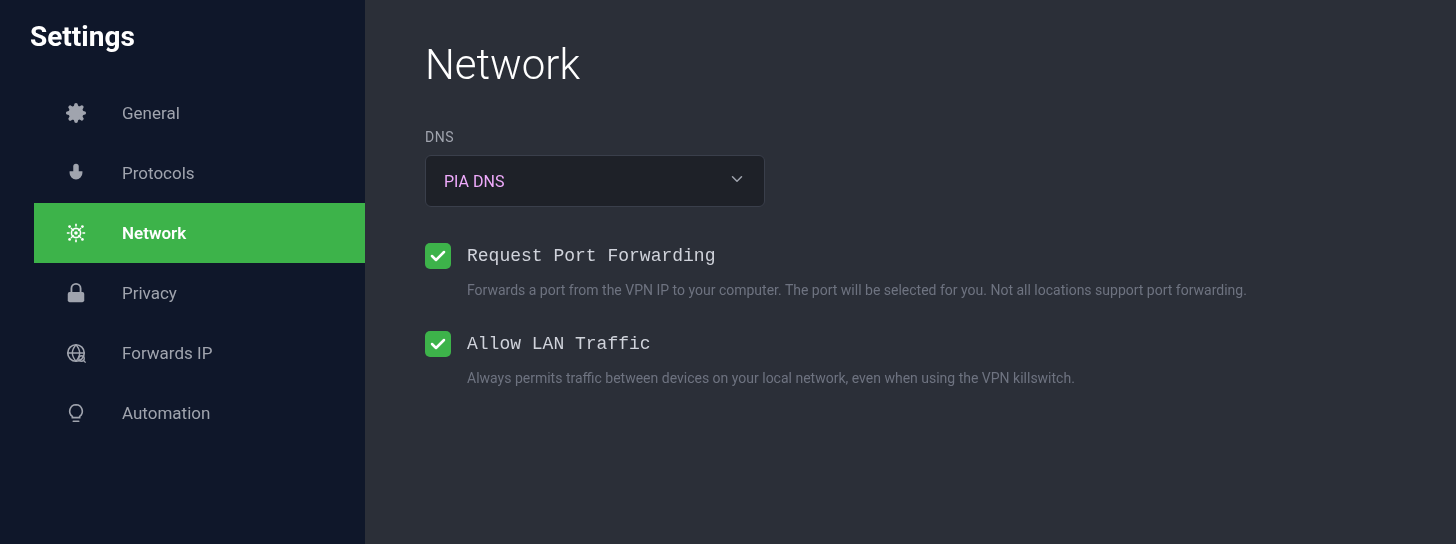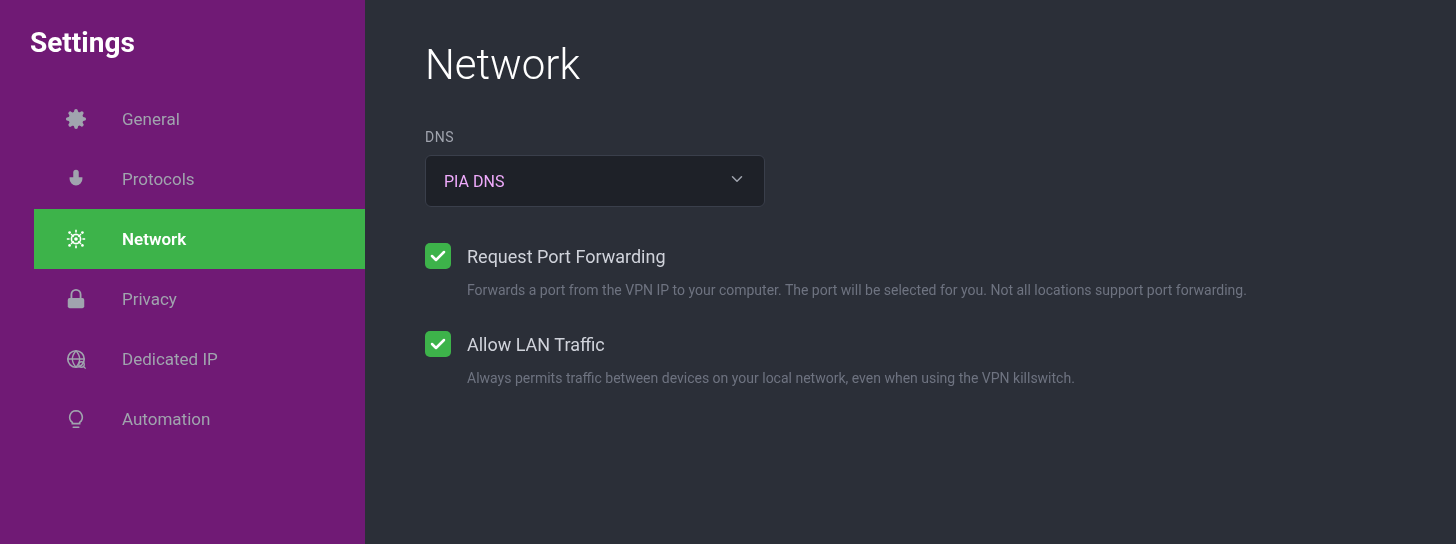--- a/index.html
+++ b/index.html
@@ -10,22 +10,22 @@
       color: #d0d3db;
       display: flex;
       width: 1456px;
       height: 544px;
       overflow: hidden;
     }
 
     
     .sidebar {
       width: 365px;
-      background-color: #701a75;
-      padding: 26px 0;
+      background-color: #0f172a;
+      padding: 20px 0;
       flex-shrink: 0;
     }
 
     .sidebar-title {
       color: #ffffff;
       font-size: 28px;
       font-weight: 700;
       padding: 0 30px 30px 30px;
     }
 
@@ -139,20 +139,21 @@
       stroke: #ffffff;
       stroke-width: 2.5;
       stroke-linecap: round;
       stroke-linejoin: round;
     }
 
     .toggle-label {
       font-size: 18px;
       color: #d0d3db;
       font-weight: 400;
+      font-family: Liberation Mono, monospace;
     }
 
     .toggle-description {
       font-size: 14px;
       color: #6e7380;
       padding-left: 42px;
       line-height: 1.6;
       max-width: 860px;
     }
   </style>
@@ -210,21 +211,21 @@
 
   <div class="sidebar-item">
     <span class="sidebar-icon">
       <svg viewBox="0 0 24 24" xmlns="http://www.w3.org/2000/svg">
         <circle cx="12" cy="12" r="9" fill="none" stroke="currentColor" stroke-width="1.8"></circle>
         <path d="M12 3c-2.5 3-4 5.7-4 9s1.5 6 4 9M12 3c2.5 3 4 5.7 4 9s-1.5 6-4 9M3 12h18" fill="none" stroke="currentColor" stroke-width="1.5"></path>
         <circle cx="18" cy="18" r="3" fill="none" stroke="currentColor" stroke-width="1.5"></circle>
         <path d="M20.5 20.5l2 2" stroke="currentColor" stroke-width="1.5"></path>
       </svg>
     </span>
-    <span>Dedicated IP</span>
+    <span>Forwards IP</span>
   </div>
 
   <div class="sidebar-item">
     <span class="sidebar-icon">
       <svg viewBox="0 0 24 24" xmlns="http://www.w3.org/2000/svg">
         <path d="M9 21h6M10 17h4M12 3a7 7 0 0 0-4 12.65V17h8v-1.35A7 7 0 0 0 12 3z" fill="none" stroke="currentColor" stroke-width="1.8" stroke-linecap="round"></path>
       </svg>
     </span>
     <span>Automation</span>
   </div>

